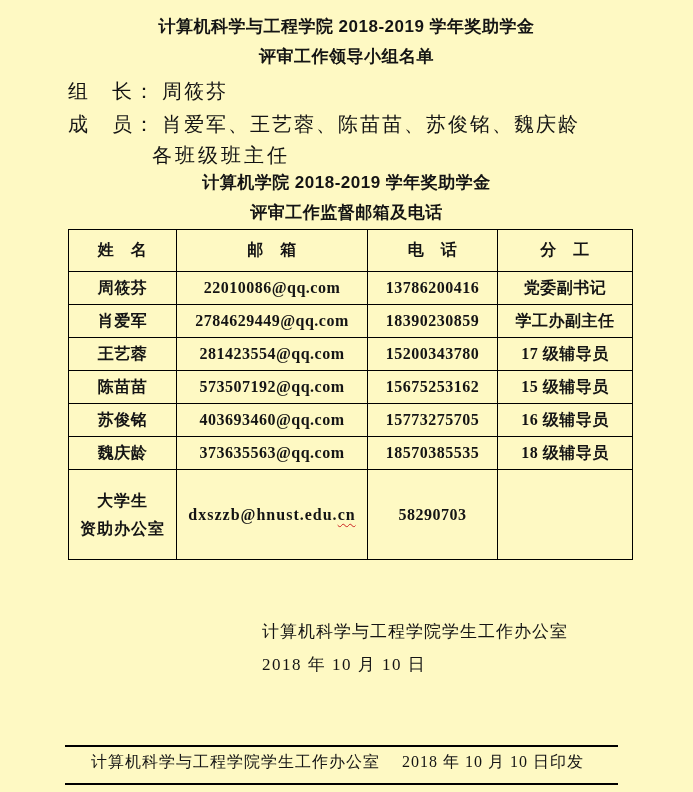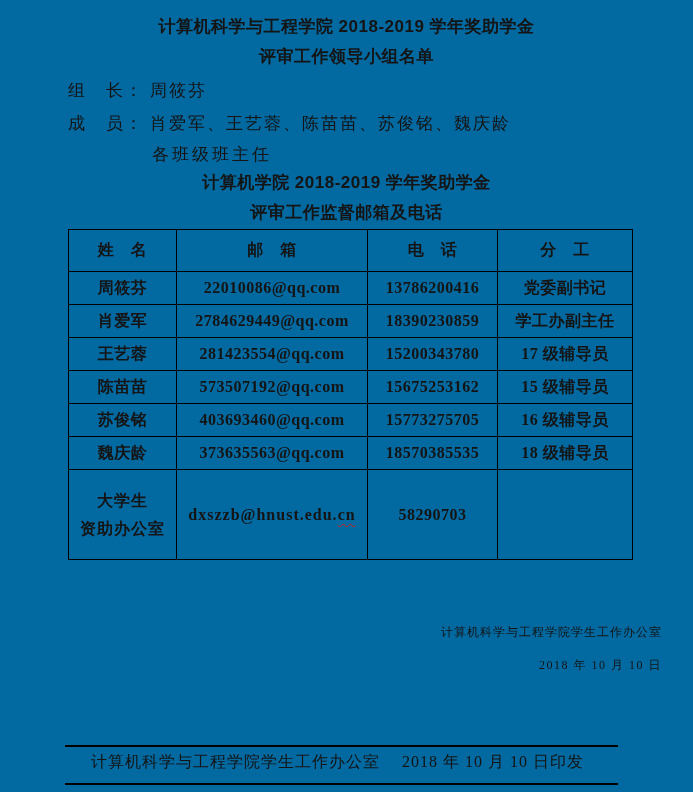--- a/index.html
+++ b/index.html
@@ -1,31 +1,31 @@
 <!DOCTYPE html>
 <html><head>
 <meta charset="utf-8">
 <style>
   html,body { margin:0; padding:0; background:#ffffff; }
   .page {
-    position:relative; width:693px; height:792px; background:#0369a1;
+    position:relative; width:693px; height:792px; background:#fef9c3;
     font-family:"Liberation Serif","DejaVu Serif",serif;
     color:#141414; overflow:hidden;
   }
   .doc-title {
     position:absolute; left:0; width:693px; text-align:center;
     font-family:"Liberation Sans","DejaVu Sans",sans-serif;
     font-weight:bold; font-size:17px; letter-spacing:0.5px; line-height:22px;
   }
   .t1 { top:16px; }
   .t2 { top:46px; }
   .t3 { top:172px; }
   .t4 { top:202px; }
   .kv-line {
-    position:absolute; left:68px; font-size:17px; letter-spacing:2px; line-height:20px;
+    position:absolute; left:68px; font-size:20px; letter-spacing:2px; line-height:20px;
     white-space:nowrap;
   }
   .kv-leader  { top:81px; }
   .kv-members { top:114px; }
   .kv-extra   { top:145px; left:152px; letter-spacing:3px; }
   .kv-value { margin-left:6px; }
 
   table.contact {
     position:absolute; top:229px; left:68px; width:564px;
     border-collapse:collapse; table-layout:fixed;
@@ -43,22 +43,22 @@
   .squiggle {
     text-decoration-line:underline;
     text-decoration-style:wavy;
     text-decoration-color:#cc2222;
     text-decoration-thickness:1px;
     text-underline-offset:3px;
     margin-top:12px;
   }
 
   .signoff {
-    position:absolute; top:622px; left:262px; width:400px; text-align:right;
-    font-size:12px; letter-spacing:1px; line-height:20px;
+    position:absolute; top:622px; left:262px; width:400px; text-align:left;
+    font-size:17px; letter-spacing:1px; line-height:20px;
   }
   .signoff-date { margin-top:13px; letter-spacing:1.5px; }
 
   .imprint-rule { position:absolute; left:65px; width:553px; border-top:2px solid #000; }
   .rule-top { top:745px; }
   .rule-bottom { top:783px; }
   .imprint {
     position:absolute; top:752px; left:91px; width:560px;
     font-size:16px; letter-spacing:1px; white-space:nowrap;
   }

